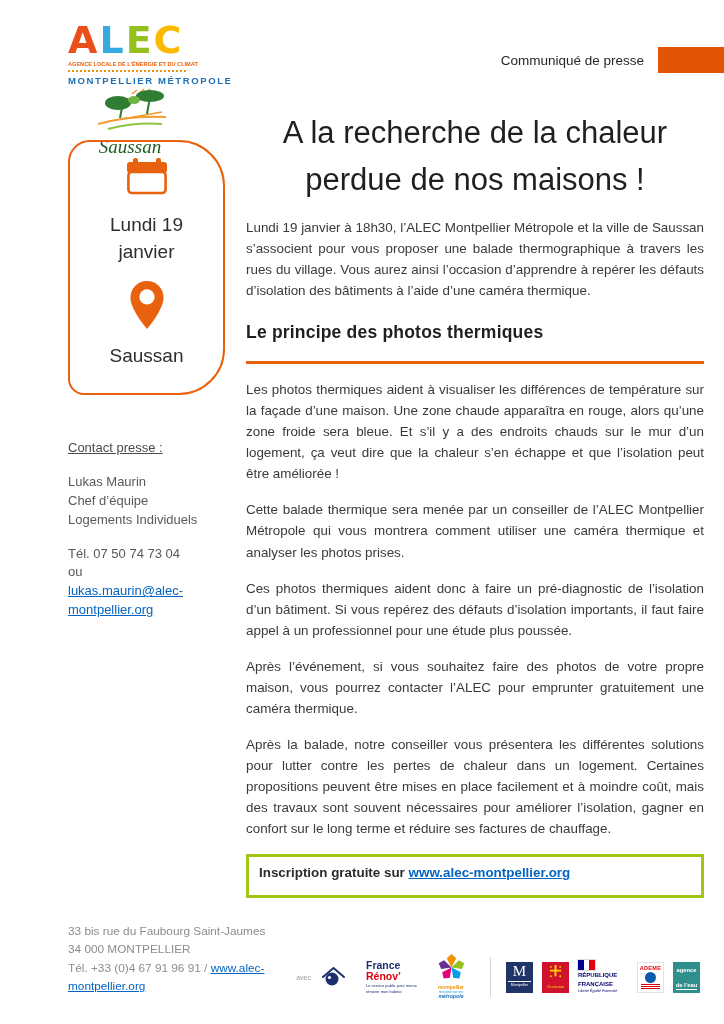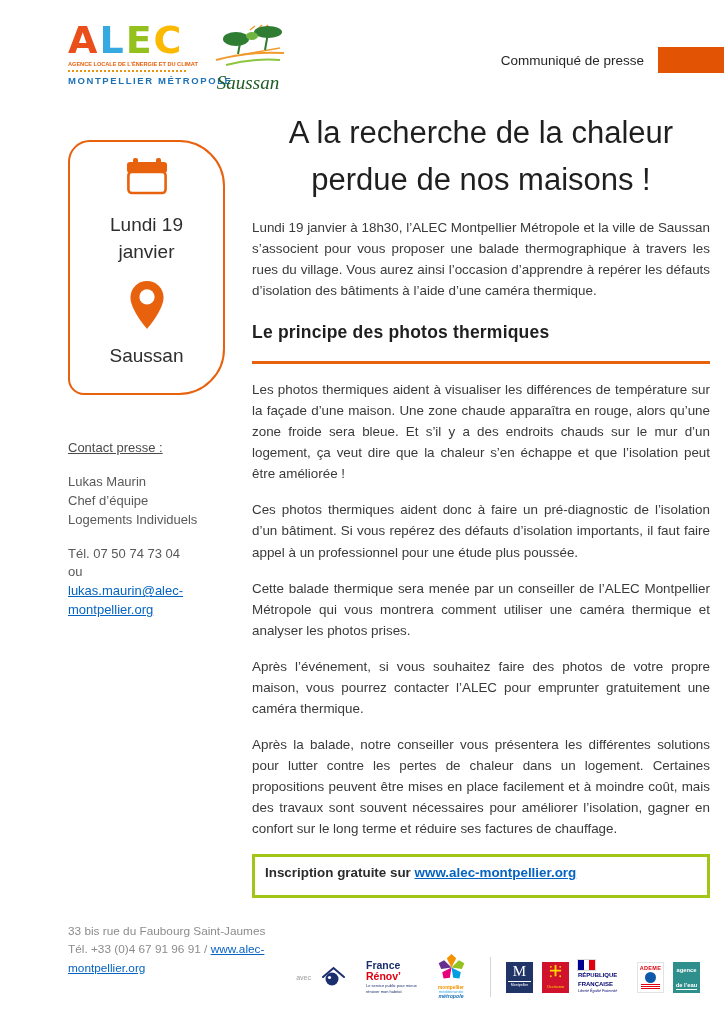--- a/index.html
+++ b/index.html
@@ -3,21 +3,21 @@
 <meta charset="utf-8">
 <style>
   html,body { margin:0; padding:0; background:#ffffff; }
   .page {
     position:relative; width:724px; height:1024px; margin:0 auto;
     background:#ffffff; overflow:hidden;
     font-family:"Liberation Sans", sans-serif; color:#3a3a3a;
   }
 
   
-  .header { position:absolute; top:22px; left:68px; display:flex; align-items:flex-start; }
+  .header { position:absolute; top:22px; left:68px; display:flex; align-items:flex-start;flex-direction:column; }
   .alec { width:118px; }
   .alec-letters { font-family:"DejaVu Sans", sans-serif; font-weight:700; font-size:38px; line-height:36px; letter-spacing:2px; }
   .alec-letters .la { color:#E94E1B; }
   .alec-letters .ll { color:#36A9E1; }
   .alec-letters .le { color:#95C11F; }
   .alec-letters .lc { color:#FBBA00; }
   .alec-line1 { color:#E8610D; font-size:5.6px; font-weight:700; white-space:nowrap; margin-top:3px; padding-bottom:3px; border-bottom:2px dotted #E8940D; }
   .alec-line2 { color:#1D71B8; font-size:9.5px; font-weight:700; letter-spacing:1.6px; white-space:nowrap; margin-top:3px; }
   .saussan { margin-left:22px; text-align:center; }
   .saussan-name { font-family:"Liberation Serif", serif; font-style:italic; font-size:19px; color:#1f5c24; margin-top:-2px; }
@@ -36,21 +36,21 @@
   .card-time { font-size:22px; color:#2e2e2e; line-height:1.35; margin-bottom:16px; }
   .card-place { font-size:19px; color:#2e2e2e; margin-top:10px; }
 
   .contact { margin-top:44px; width:142px; font-size:13px; color:#595959; line-height:1.45; }
   .contact-heading { text-decoration:underline; color:#4a4a4a; margin-bottom:15px; }
   .contact-name { font-weight:400; }
   .contact-phone { margin-top:15px; }
   .contact a { color:#0563C1; text-decoration:underline; word-wrap:break-word; }
 
   
-  .main { position:absolute; left:252px; top:110px; width:458px; }
+  .main { position:absolute; left:246px; top:110px; width:458px; }
   .title { font-size:31px; font-weight:400; line-height:1.5; text-align:center; color:#1f1f1f; margin:0 0 14px; padding:0 36px; }
   .para { font-size:13.4px; line-height:1.57; text-align:justify; margin:0 0 15px; }
   .h2 { font-size:17.5px; font-weight:700; color:#1f1f1f; letter-spacing:0.2px; padding-bottom:18px; border-bottom:3px solid #E8610D; margin:21px 0 15px; }
   .signup-box { box-sizing:border-box; border:3px solid #A2C617; padding:8px 10px 15px; margin-top:5px; font-size:13.4px; font-weight:700; color:#2b2b2b; }
   .signup-box a { color:#0563C1; text-decoration:underline; }
 
   
   .footer { position:absolute; left:68px; top:922px; width:632px; display:flex; justify-content:space-between; align-items:flex-start; }
   .footer-address { font-size:11.8px; color:#8c8c8c; line-height:1.55; }
   .footer-address a { color:#0563C1; text-decoration:underline; }
@@ -146,34 +146,35 @@
       <a href="#">lukas.maurin@alec-montpellier.org</a>
     </div>
   </div>
 
   <div class="main">
     <h1 class="title">A la recherche de la chaleur perdue de nos maisons !</h1>
     <p class="para">Lundi 19 janvier à 18h30, l’ALEC Montpellier Métropole et la ville de Saussan s’associent pour vous proposer une balade thermographique à travers les rues du village. Vous aurez ainsi l’occasion d’apprendre à repérer les défauts d’isolation des bâtiments à l’aide d’une caméra thermique.</p>
 
     <h2 class="h2">Le principe des photos thermiques</h2>
     <p class="para">Les photos thermiques aident à visualiser les différences de température sur la façade d’une maison. Une zone chaude apparaîtra en rouge, alors qu’une zone froide sera bleue. Et s’il y a des endroits chauds sur le mur d’un logement, ça veut dire que la chaleur s’en échappe et que l’isolation peut être améliorée !</p>
+    <p class="para">Cette balade thermique sera menée par un conseiller de l’ALEC Montpellier Métropole qui vous montrera comment utiliser une caméra thermique et analyser les photos prises.</p>
     <p class="para">Ces photos thermiques aident donc à faire un pré-diagnostic de l’isolation d’un bâtiment. Si vous repérez des défauts d’isolation importants, il faut faire appel à un professionnel pour une étude plus poussée.</p>
-    <p class="para">Cette balade thermique sera menée par un conseiller de l’ALEC Montpellier Métropole qui vous montrera comment utiliser une caméra thermique et analyser les photos prises.</p>
 
     <p class="para">Après l’événement, si vous souhaitez faire des photos de votre propre maison, vous pourrez contacter l’ALEC pour emprunter gratuitement une caméra thermique.</p>
     <p class="para">Après la balade, notre conseiller vous présentera les différentes solutions pour lutter contre les pertes de chaleur dans un logement. Certaines propositions peuvent être mises en place facilement et à moindre coût, mais des travaux sont souvent nécessaires pour améliorer l’isolation, gagner en confort sur le long terme et réduire ses factures de chauffage.</p>
 
     <div class="signup-box">
       <span>Inscription gratuite sur </span><a href="#">www.alec-montpellier.org</a>
     </div>
   </div>
 
   <div class="footer">
     <div class="footer-address">
       <div>33 bis rue du Faubourg Saint-Jaumes</div>
+      <div>34 000 MONTPELLIER</div>
       <div><span>Tél. +33 (0)4 67 91 96 91 / </span><a href="#">www.alec-montpellier.org</a></div>
     </div>
 
     <div class="partners">
       <span class="avec">avec</span>
 
       <div class="fr-renov">
         <svg width="27" height="25" viewBox="0 0 27 25">
           <path d="M3 12 L13.5 3 L24 12" stroke="#1b2f6e" stroke-width="2" fill="none" stroke-linecap="round"></path>
           <circle cx="12" cy="14" r="6.5" fill="#1b2f6e"></circle>

